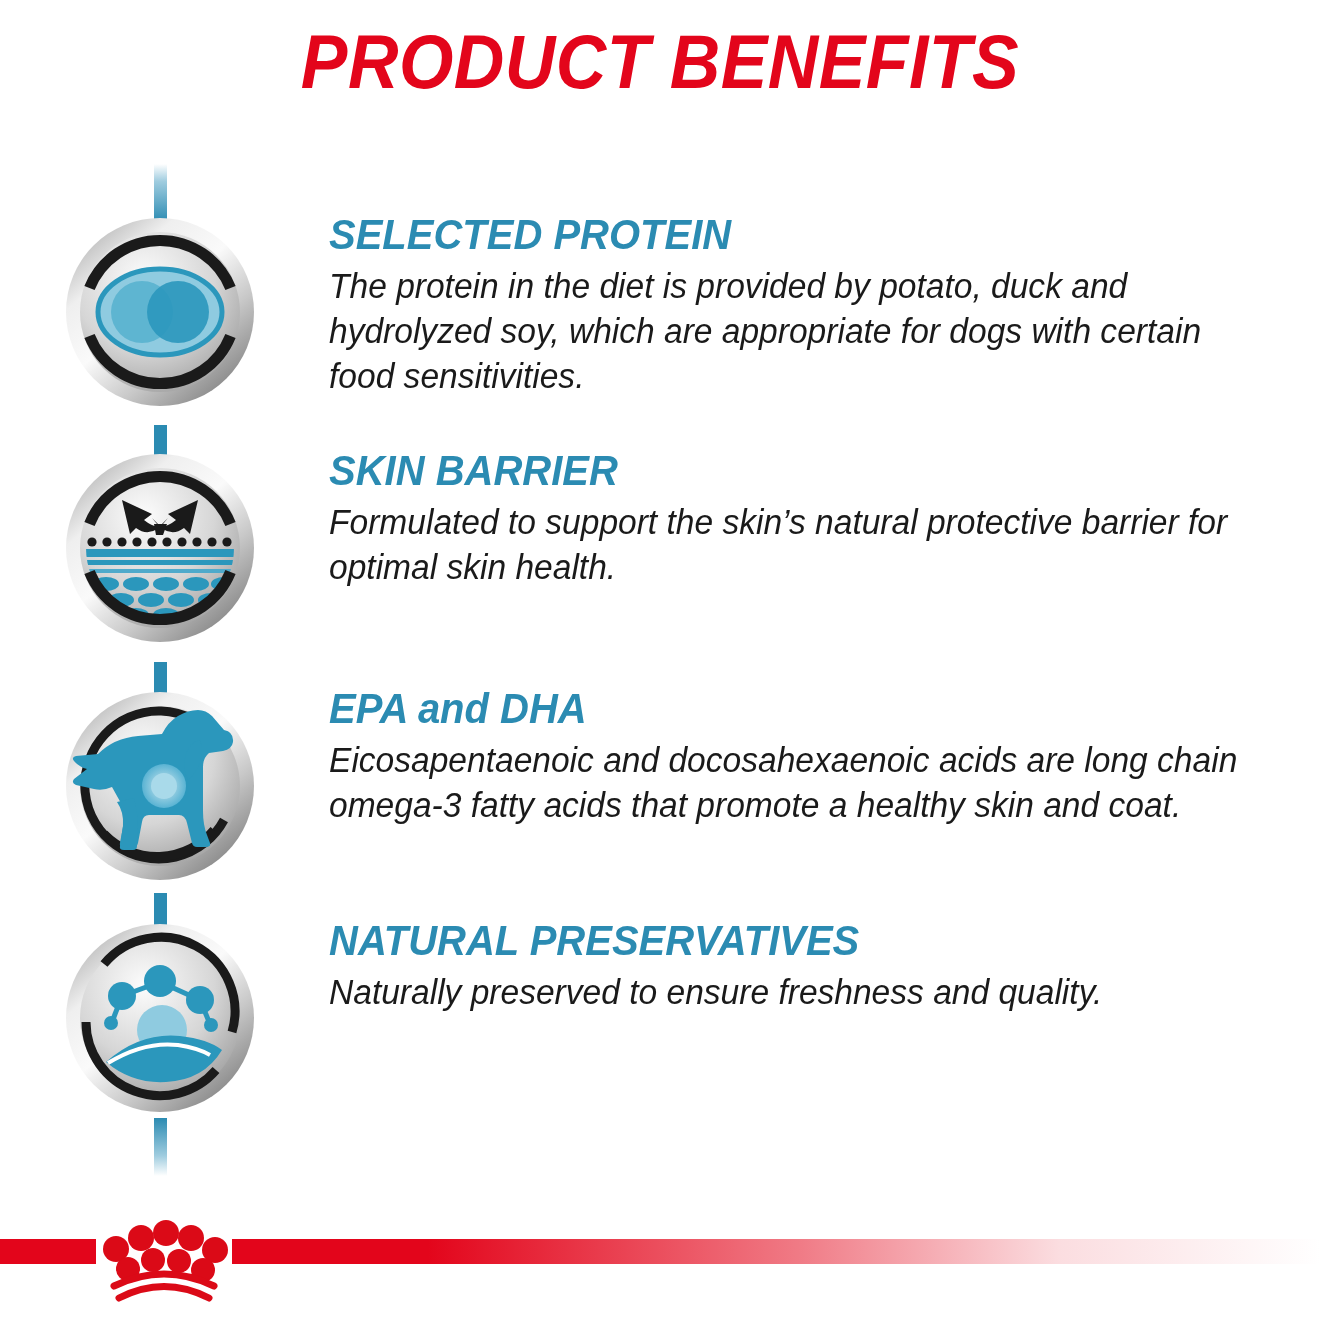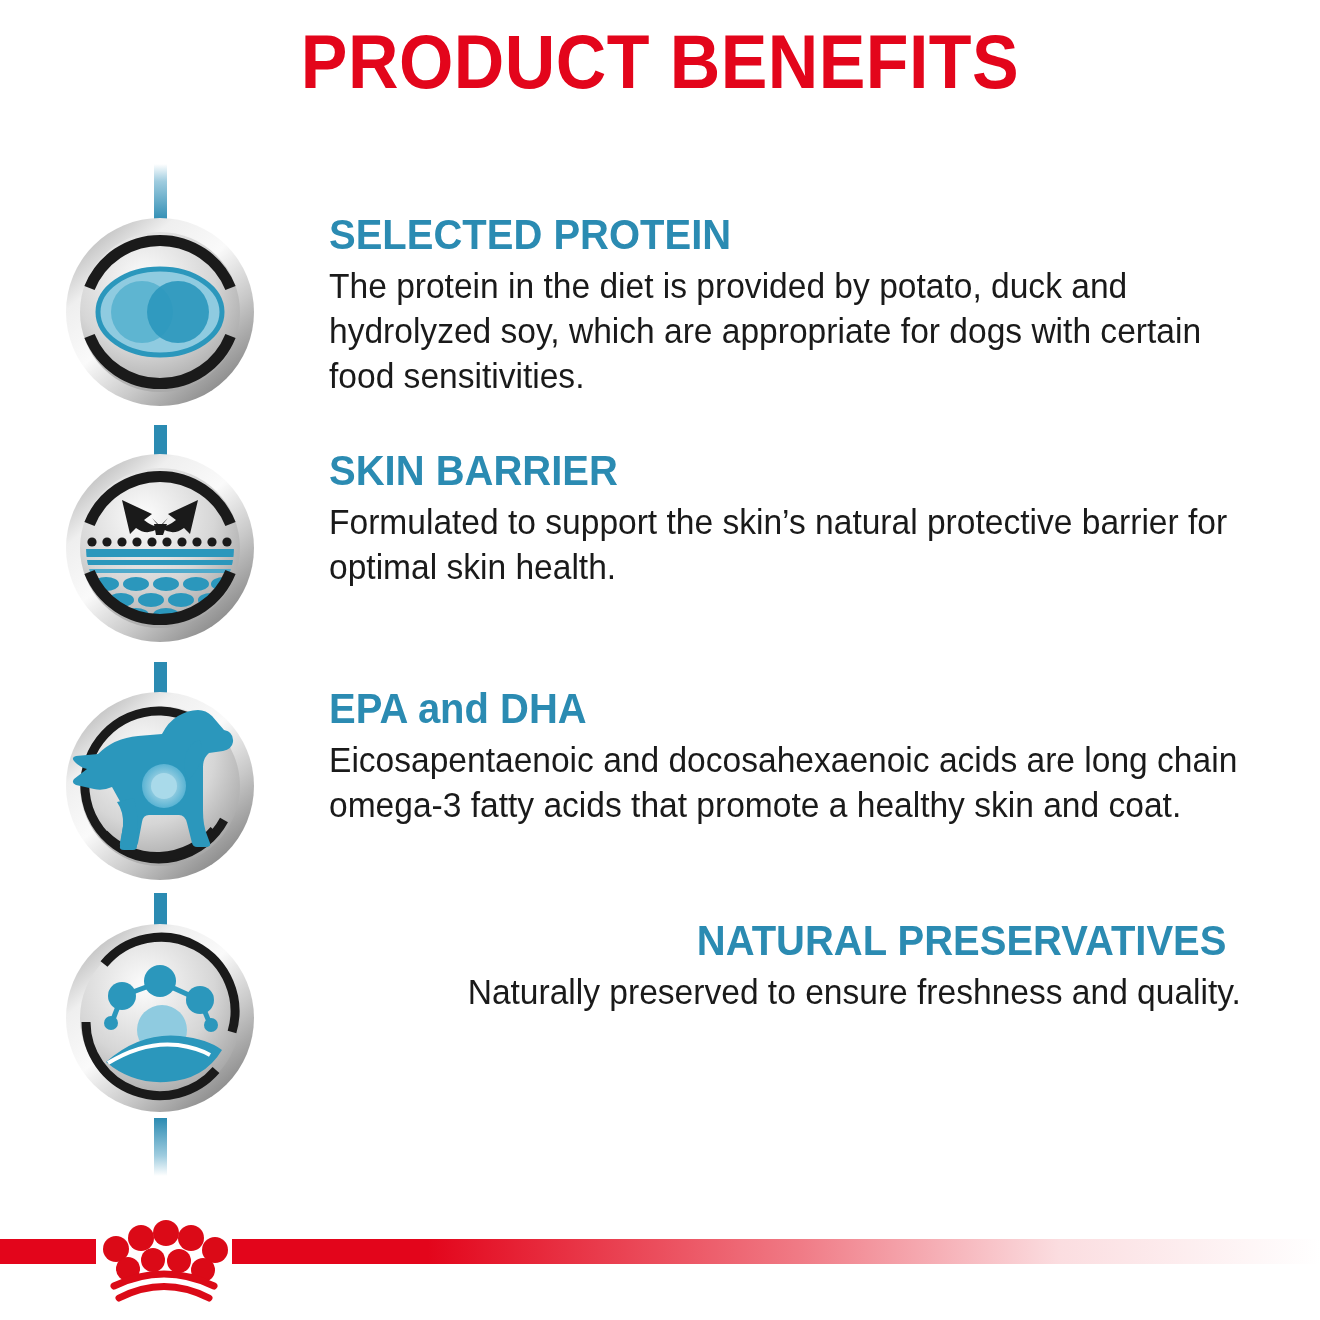--- a/index.html
+++ b/index.html
@@ -11,20 +11,21 @@
     background: #ffffff;
     font-family: "Liberation Sans", sans-serif;
     overflow: hidden;
   }
 
   #page {
     position: relative;
     width: 1062px;
     height: 1320px;
     background: #ffffff;
+    font-style: italic;
   }
 
   
   #page-title {
     position: absolute;
     top: 24px;
     left: 0;
     width: 1320px;
     text-align: center;
     color: #E3051B;
@@ -369,21 +370,21 @@
 
         <path d="M 42 140
                  q 34 -30 74 -26
                  q 28 3 42 14
                  q -18 30 -56 32
                  q -34 2 -60 -20 z" fill="#2B97BC"></path>
         <path d="M 44 141 q 36 -22 70 -18 q 20 3 32 10" fill="none" stroke="#FFFFFF" stroke-width="4"></path>
       </svg>
     </div>
 
-    <div class="text-wrap" style="top:-4px;text-align:right;">
+    <div class="text-wrap" style="top:-4px;">
       <div class="benefit-heading">NATURAL PRESERVATIVES</div>
       <div class="benefit-body">Naturally preserved to ensure freshness and quality.</div>
     </div>
   </div>
 
   <div class="connector bottom-fade" style="top:1118px; height:58px;"></div>
 
   <div id="bottom-bar-left"></div>
   <div id="bottom-bar-right"></div>
 

